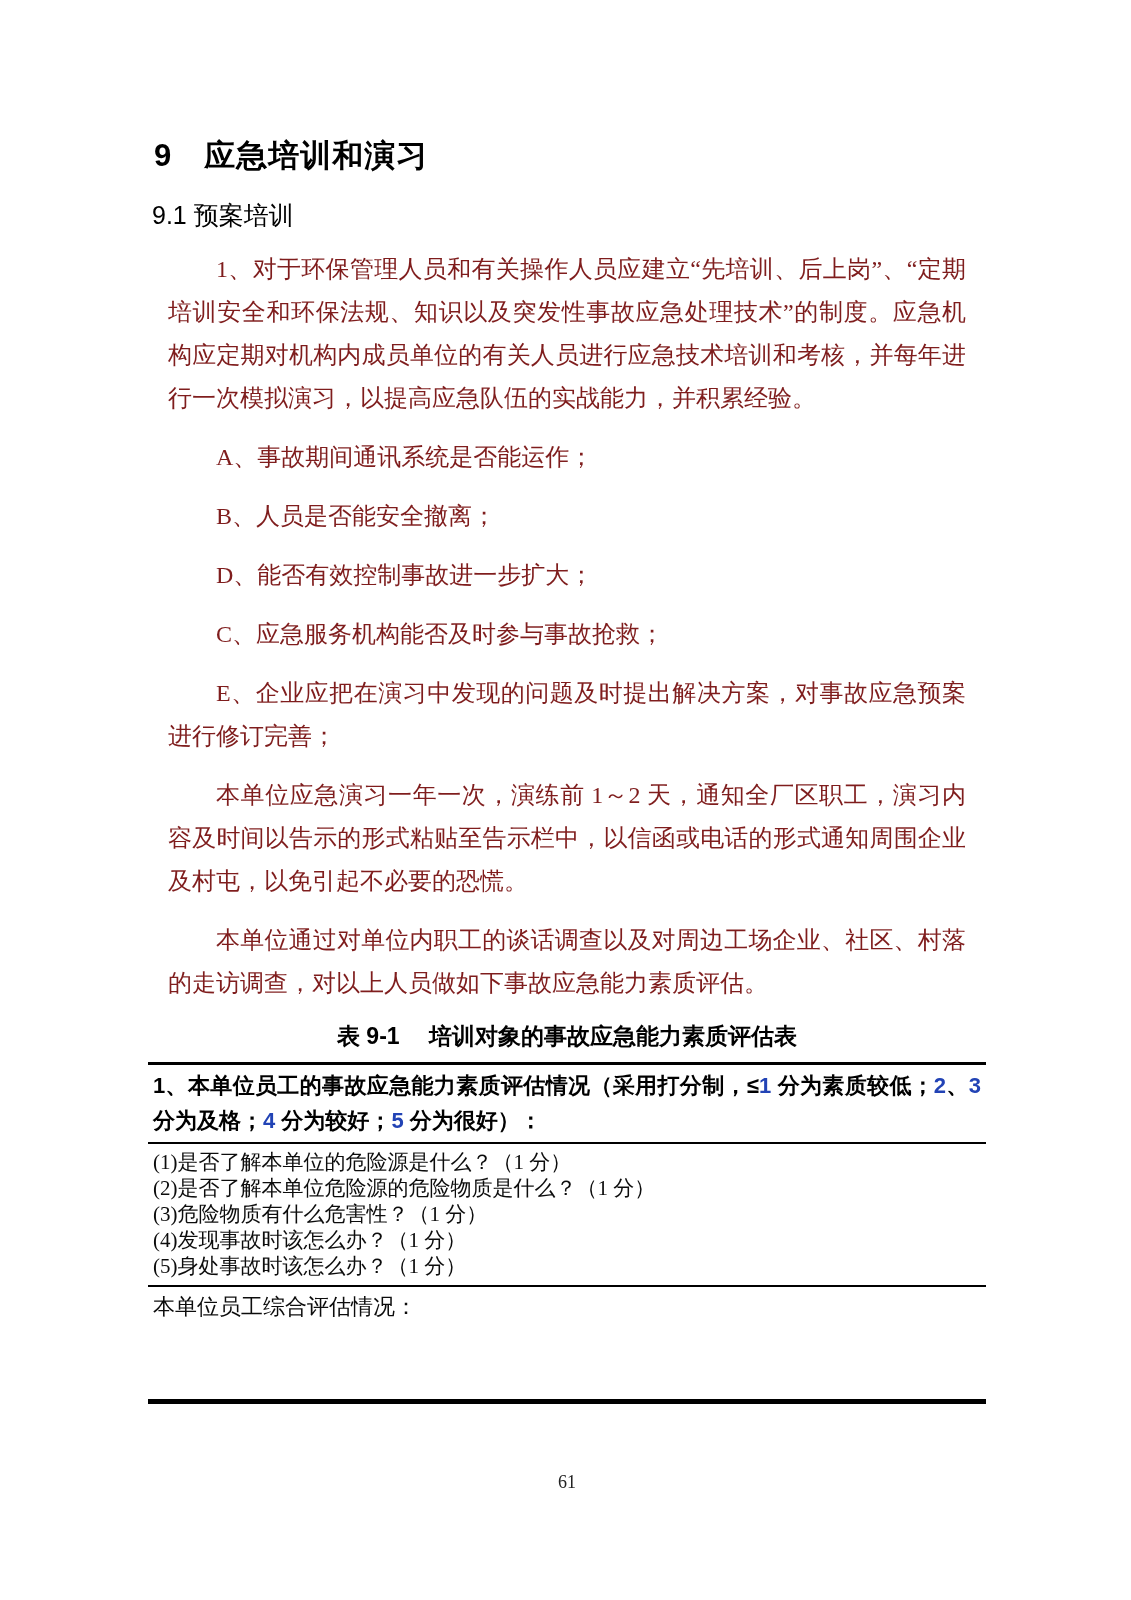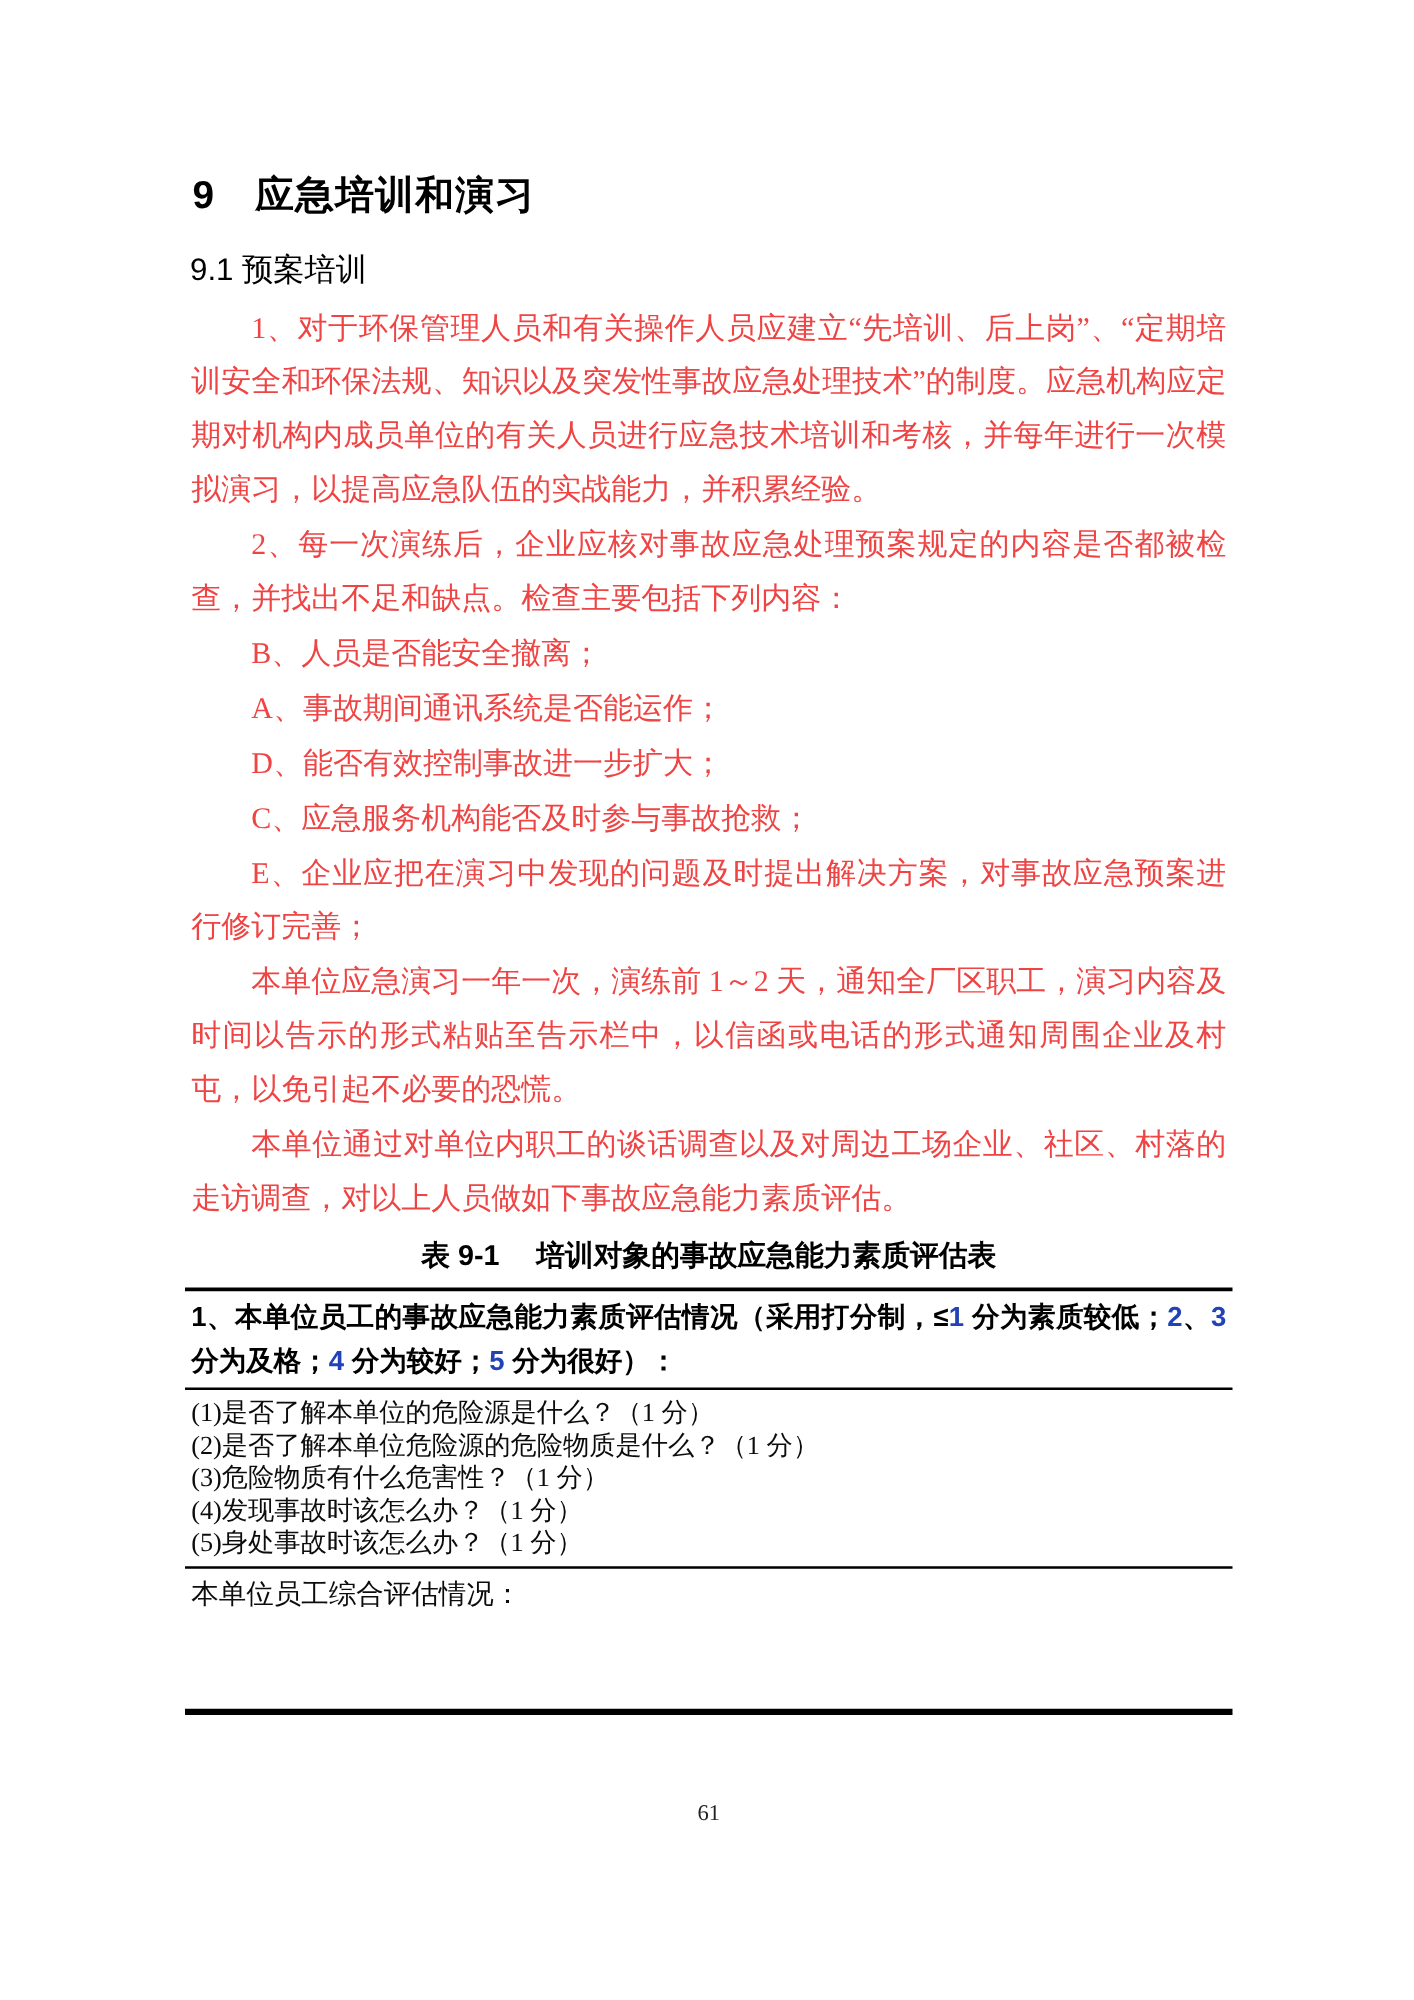--- a/index.html
+++ b/index.html
@@ -28,22 +28,22 @@
     font-weight: normal;
     font-size: 25px;
     margin: 0 0 10px 0;
     color: #000;
   }
   .par {
     font-size: 24px;
     line-height: 43px;
     text-indent: 2em;
     text-align: justify;
-    margin: 1px;
-    color: #ef4444;
+    margin: 16px;
+    color: #7f1d1d;
   }
   .table-title {
     font-family: "Liberation Sans", "DejaVu Sans", sans-serif;
     font-weight: bold;
     font-size: 23px;
     text-align: center;
     margin: 8px 0 10px 0;
     color: #000;
   }
   .eval-table {
@@ -86,23 +86,22 @@
 </style>
 </head>
 <body>
 
 <div class="page">
 
   <h1 class="heading">9　应急培训和演习</h1>
   <h2 class="subheading">9.1 预案培训</h2>
 
   <p class="par">1、对于环保管理人员和有关操作人员应建立“先培训、后上岗”、“定期培训安全和环保法规、知识以及突发性事故应急处理技术”的制度。应急机构应定期对机构内成员单位的有关人员进行应急技术培训和考核，并每年进行一次模拟演习，以提高应急队伍的实战能力，并积累经验。</p>
-  <p class="par">2、每一次演练后，企业应核对事故应急处理预案规定的内容是否都被检查，并找出不足和缺点。检查主要包括下列内容：</p>
+  <p class="par">A、事故期间通讯系统是否能运作；</p>
   <p class="par">B、人员是否能安全撤离；</p>
-  <p class="par">A、事故期间通讯系统是否能运作；</p>
   <p class="par">D、能否有效控制事故进一步扩大；</p>
   <p class="par">C、应急服务机构能否及时参与事故抢救；</p>
   <p class="par">E、企业应把在演习中发现的问题及时提出解决方案，对事故应急预案进行修订完善；</p>
   <p class="par">本单位应急演习一年一次，演练前 1～2 天，通知全厂区职工，演习内容及时间以告示的形式粘贴至告示栏中，以信函或电话的形式通知周围企业及村屯，以免引起不必要的恐慌。</p>
   <p class="par">本单位通过对单位内职工的谈话调查以及对周边工场企业、社区、村落的走访调查，对以上人员做如下事故应急能力素质评估。</p>
 
   <div class="table-title">表 9-1　 培训对象的事故应急能力素质评估表</div>
 
   <div class="eval-table">
     <div class="row-header">

